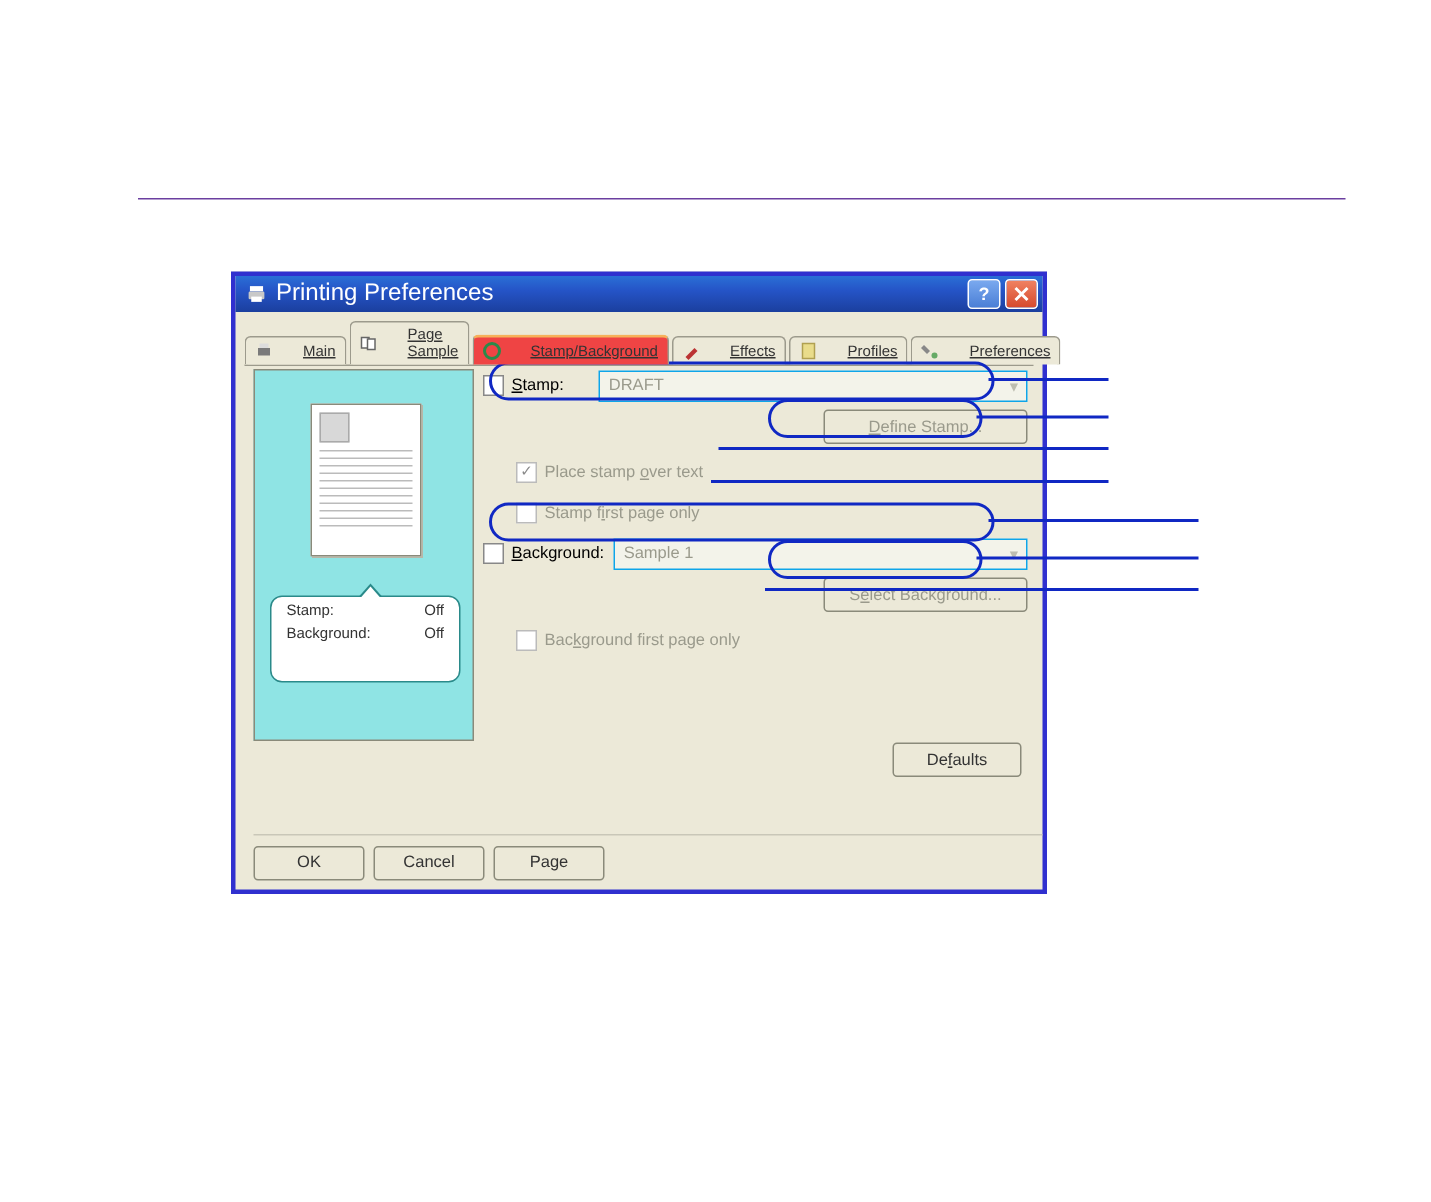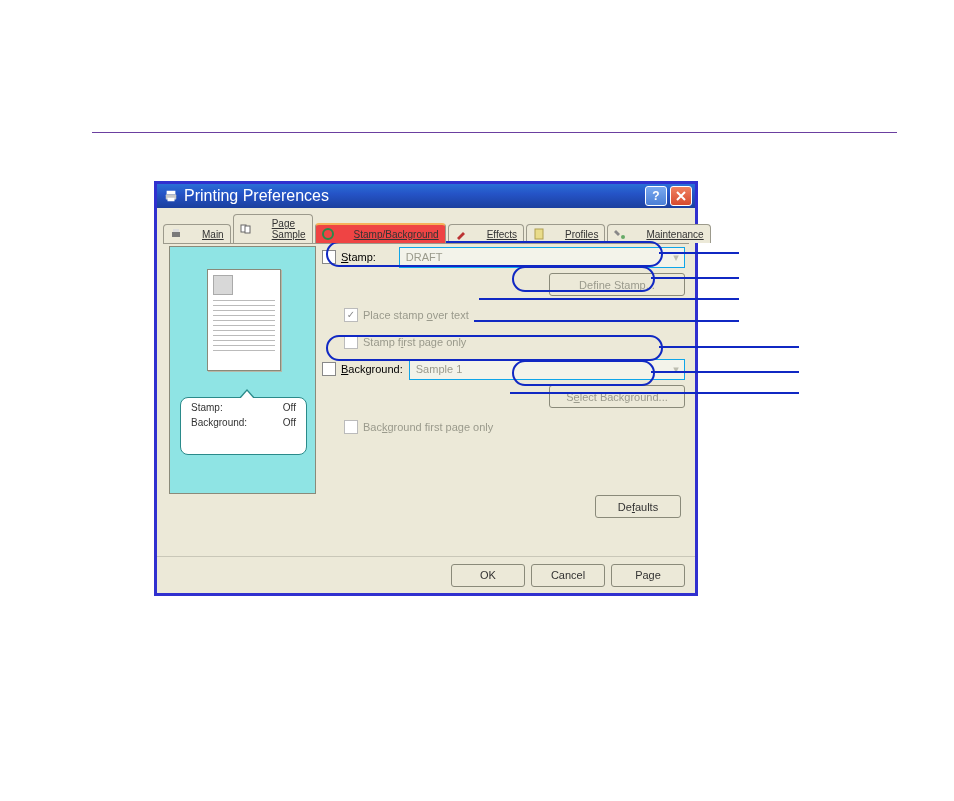--- a/index.html
+++ b/index.html
@@ -38,21 +38,21 @@
   .chk .cm{color:#8a8a8a;font-size:10px;line-height:10px;}
   .lbl{color:#000;}
   .lbl.dis{color:#9a9a8c;}
   .combo{flex:1;margin-left:23px;height:19px;border:1px solid #0ea5e9;background:#f3f3ea;color:#9a9a8c;padding-left:6px;display:flex;align-items:center;}
   .combo .arrow{margin-left:auto;width:16px;height:100%;display:flex;align-items:center;justify-content:center;color:#bdbdb0;}
   .btnrow{display:flex;justify-content:flex-end;margin:3px 0 8px 0;}
   .btn{min-width:118px;height:21px;background:#ece9d8;border:1px solid #8a8a7a;border-radius:3px;color:#333;font-size:11px;display:inline-flex;align-items:center;justify-content:center;padding:0 8px;}
   .btn.dis{color:#9a9a8c;}
   .defaults{position:absolute;right:14px;bottom:44px;min-width:68px;margin-left:36px;}
   
-  .bottombar{position:absolute;left:0;right:0;bottom:0;height:36px;border-top:1px solid #c9c7b8;display:flex;justify-content:flex-end;align-items:center;gap:6px;padding-right:10px;}
+  .bottombar{position:absolute;left:12px;right:0;bottom:0;height:36px;border-top:1px solid #c9c7b8;display:flex;align-items:center;gap:6px;padding-right:10px;}
   .bottombar .btn{min-width:72px;padding:0 0;}
   
   .ring{position:absolute;border:2px solid #1028c3;border-radius:14px;pointer-events:none;}
   .call-line{position:absolute;height:2px;background:#1028c3;pointer-events:none;}
 </style>
 </head>
 <body>
 
 <div class="hr-top"></div>
 
@@ -107,21 +107,21 @@
       <span class="ticon2"><svg viewBox="0 0 12 12" width="12" height="12">
             <rect x="2" y="1" width="8" height="10" fill="#e9dc8a" stroke="#b0a050"></rect>
           </svg></span>
       <span>Profiles</span>
     </div>
     <div class="tab">
       <span class="ticon2"><svg viewBox="0 0 12 12" width="12" height="12">
             <path d="M2 2 L6 6 L4 8 L0 4 Z" fill="#888"></path>
             <circle cx="9" cy="9" r="2" fill="#6a6"></circle>
           </svg></span>
-      <span>Maintenance</span>
+      <span>Preferences</span>
     </div>
   </div>
   <div class="tab-underline"></div>
 
   <div class="body">
 
     <div class="preview">
       <div class="page">
         <div class="page-thumb"></div>
         <div class="page-lines">

